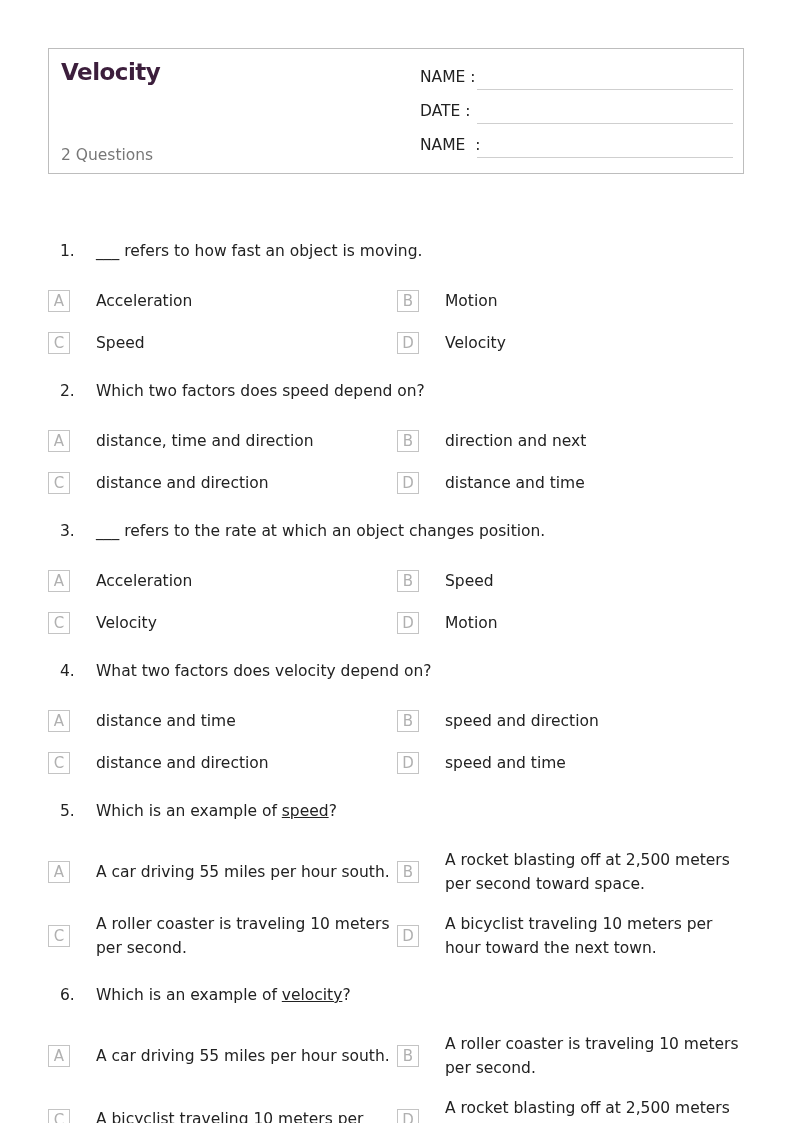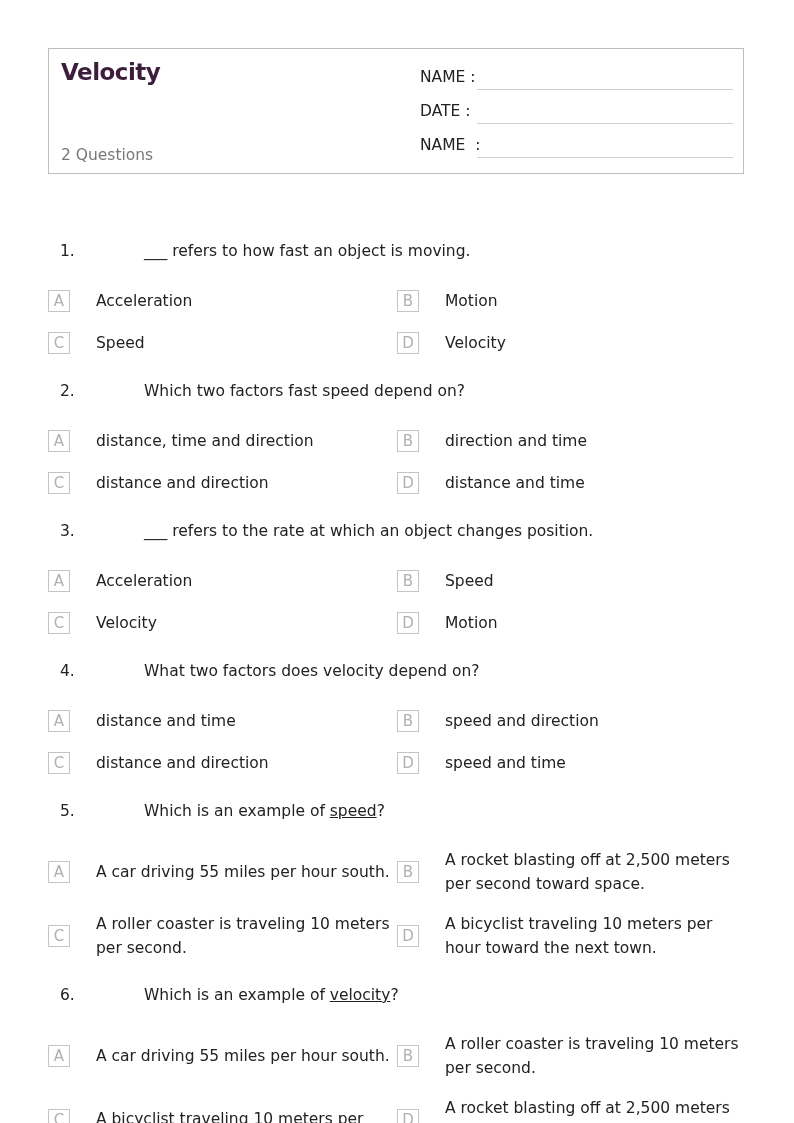--- a/index.html
+++ b/index.html
@@ -7,21 +7,21 @@
          font-family: "DejaVu Sans", "Liberation Sans", sans-serif; color: #222; }
   .header { position: absolute; left: 48px; top: 48px; width: 696px; height: 126px;
             border: 1px solid #bdbdbd; box-sizing: border-box; }
   .logo { position: absolute; left: 12px; top: 10px; font-family: "DejaVu Sans", sans-serif;
           font-weight: bold; font-size: 23px; color: #3c1e3c; letter-spacing: -0.5px; }
   .ws-title { position: absolute; left: 12px; top: 76px; font-size: 15.5px; color: #222; }
   .ws-count { position: absolute; left: 12px; top: 97px; font-size: 15.5px; color: #777; }
   .field { position: absolute; left: 371px; font-size: 15.5px; color: #222; }
   .field-line { position: absolute; left: 428px; width: 256px; border-bottom: 1px solid #cfcfcf; }
   .qnum { position: absolute; left: 60px; font-size: 15.5px; }
-  .qtext { position: absolute; left: 96px; font-size: 15.5px; margin-left: 48px; }
+  .qtext { position: absolute; left: 96px; font-size: 15.5px; }
   .qtext u { text-decoration: underline; }
   .box { position: absolute; width: 22px; height: 22px; border: 1px solid #c4c4c4; box-sizing: border-box;
          color: #b0b0b0; font-size: 15px; line-height: 21px; text-align: center; }
   .opt { position: absolute; font-size: 15.5px; color: #222; line-height: 24px; width: 300px; }
 </style>
 </head>
 <body>
 
 <div class="header">
   <div class="logo">Velocity</div>
@@ -43,25 +43,25 @@
   <div class="box" style="left:397px;top:290px">B</div>
   <div class="opt" style="left:445px;top:289px">Motion</div>
   <div class="box" style="left:48px;top:332px">C</div>
   <div class="opt" style="left:96px;top:331px">Speed</div>
   <div class="box" style="left:397px;top:332px">D</div>
   <div class="opt" style="left:445px;top:331px">Velocity</div>
 </div>
 
 <div>
   <div class="qnum" style="top:382px">2.</div>
-  <div class="qtext" style="top:382px">Which two factors fast speed depend on?</div>
+  <div class="qtext" style="top:382px">Which two factors does speed depend on?</div>
   <div class="box" style="left:48px;top:430px">A</div>
   <div class="opt" style="left:96px;top:429px">distance, time and direction</div>
   <div class="box" style="left:397px;top:430px">B</div>
-  <div class="opt" style="left:445px;top:429px">direction and time</div>
+  <div class="opt" style="left:445px;top:429px">direction and next</div>
   <div class="box" style="left:48px;top:472px">C</div>
   <div class="opt" style="left:96px;top:471px">distance and direction</div>
   <div class="box" style="left:397px;top:472px">D</div>
   <div class="opt" style="left:445px;top:471px">distance and time</div>
 </div>
 
 <div>
   <div class="qnum" style="top:522px">3.</div>
   <div class="qtext" style="top:522px">___ refers to the rate at which an object changes position.</div>
   <div class="box" style="left:48px;top:570px">A</div>

